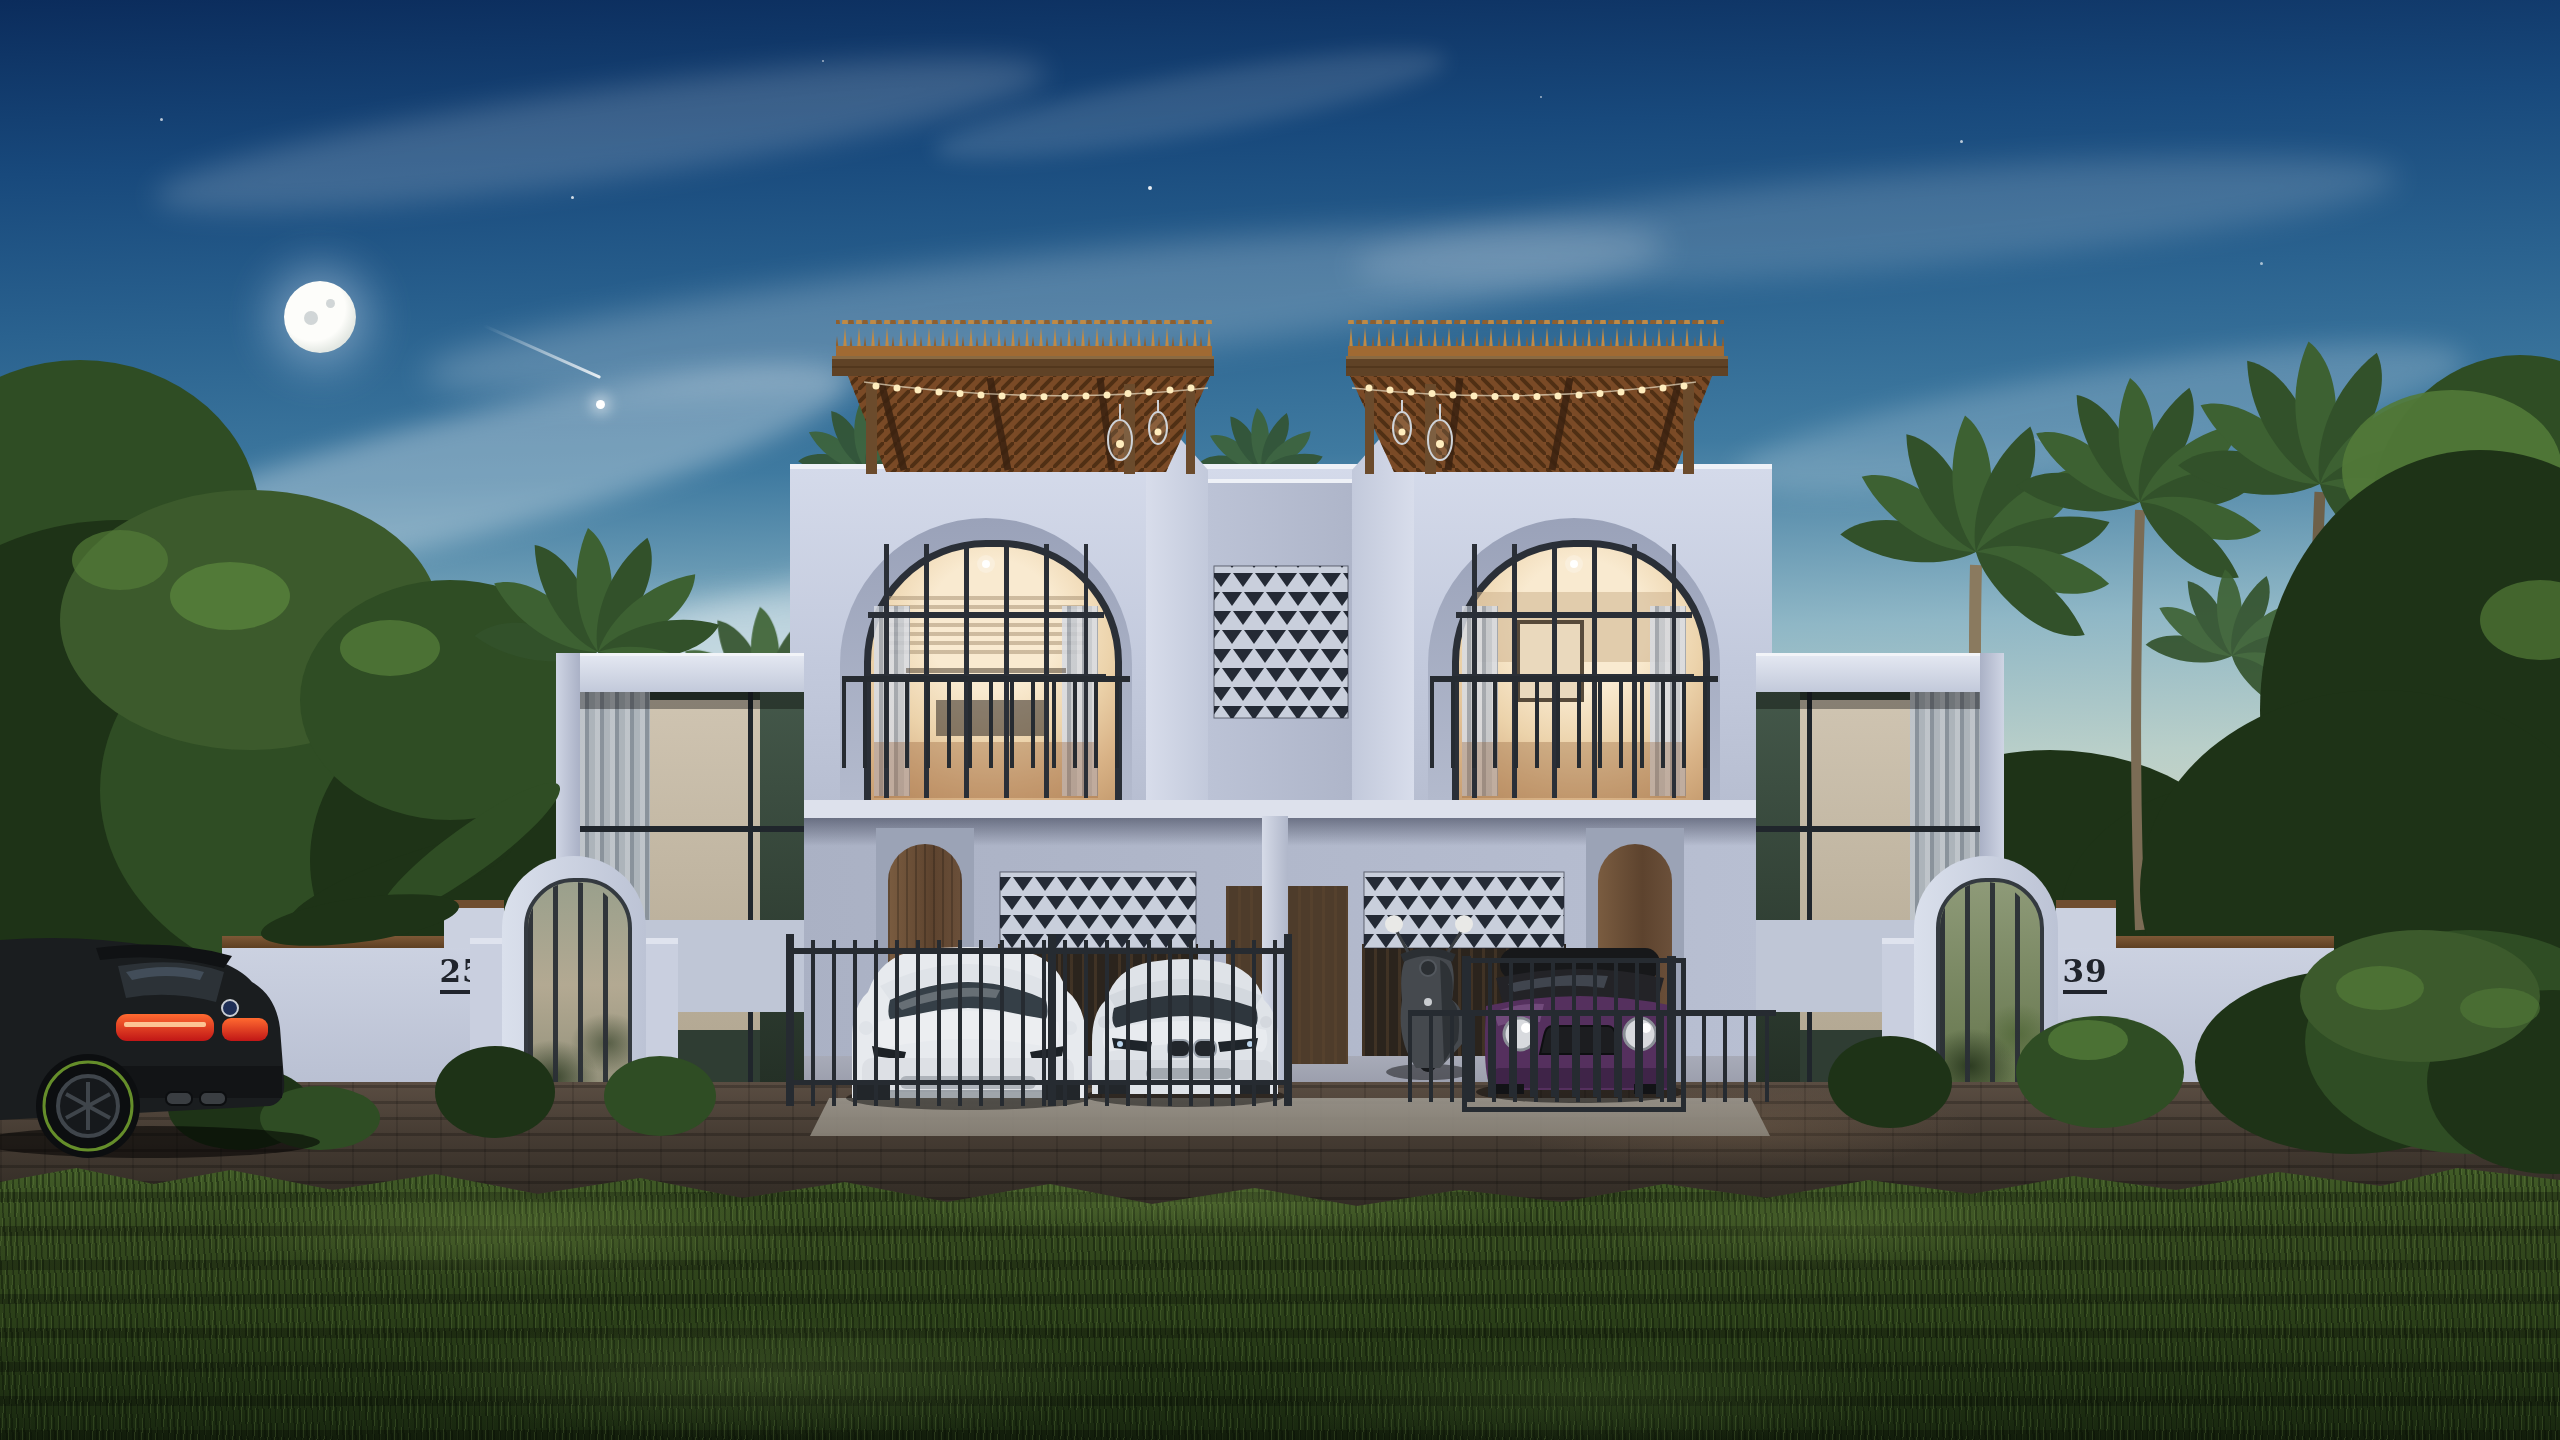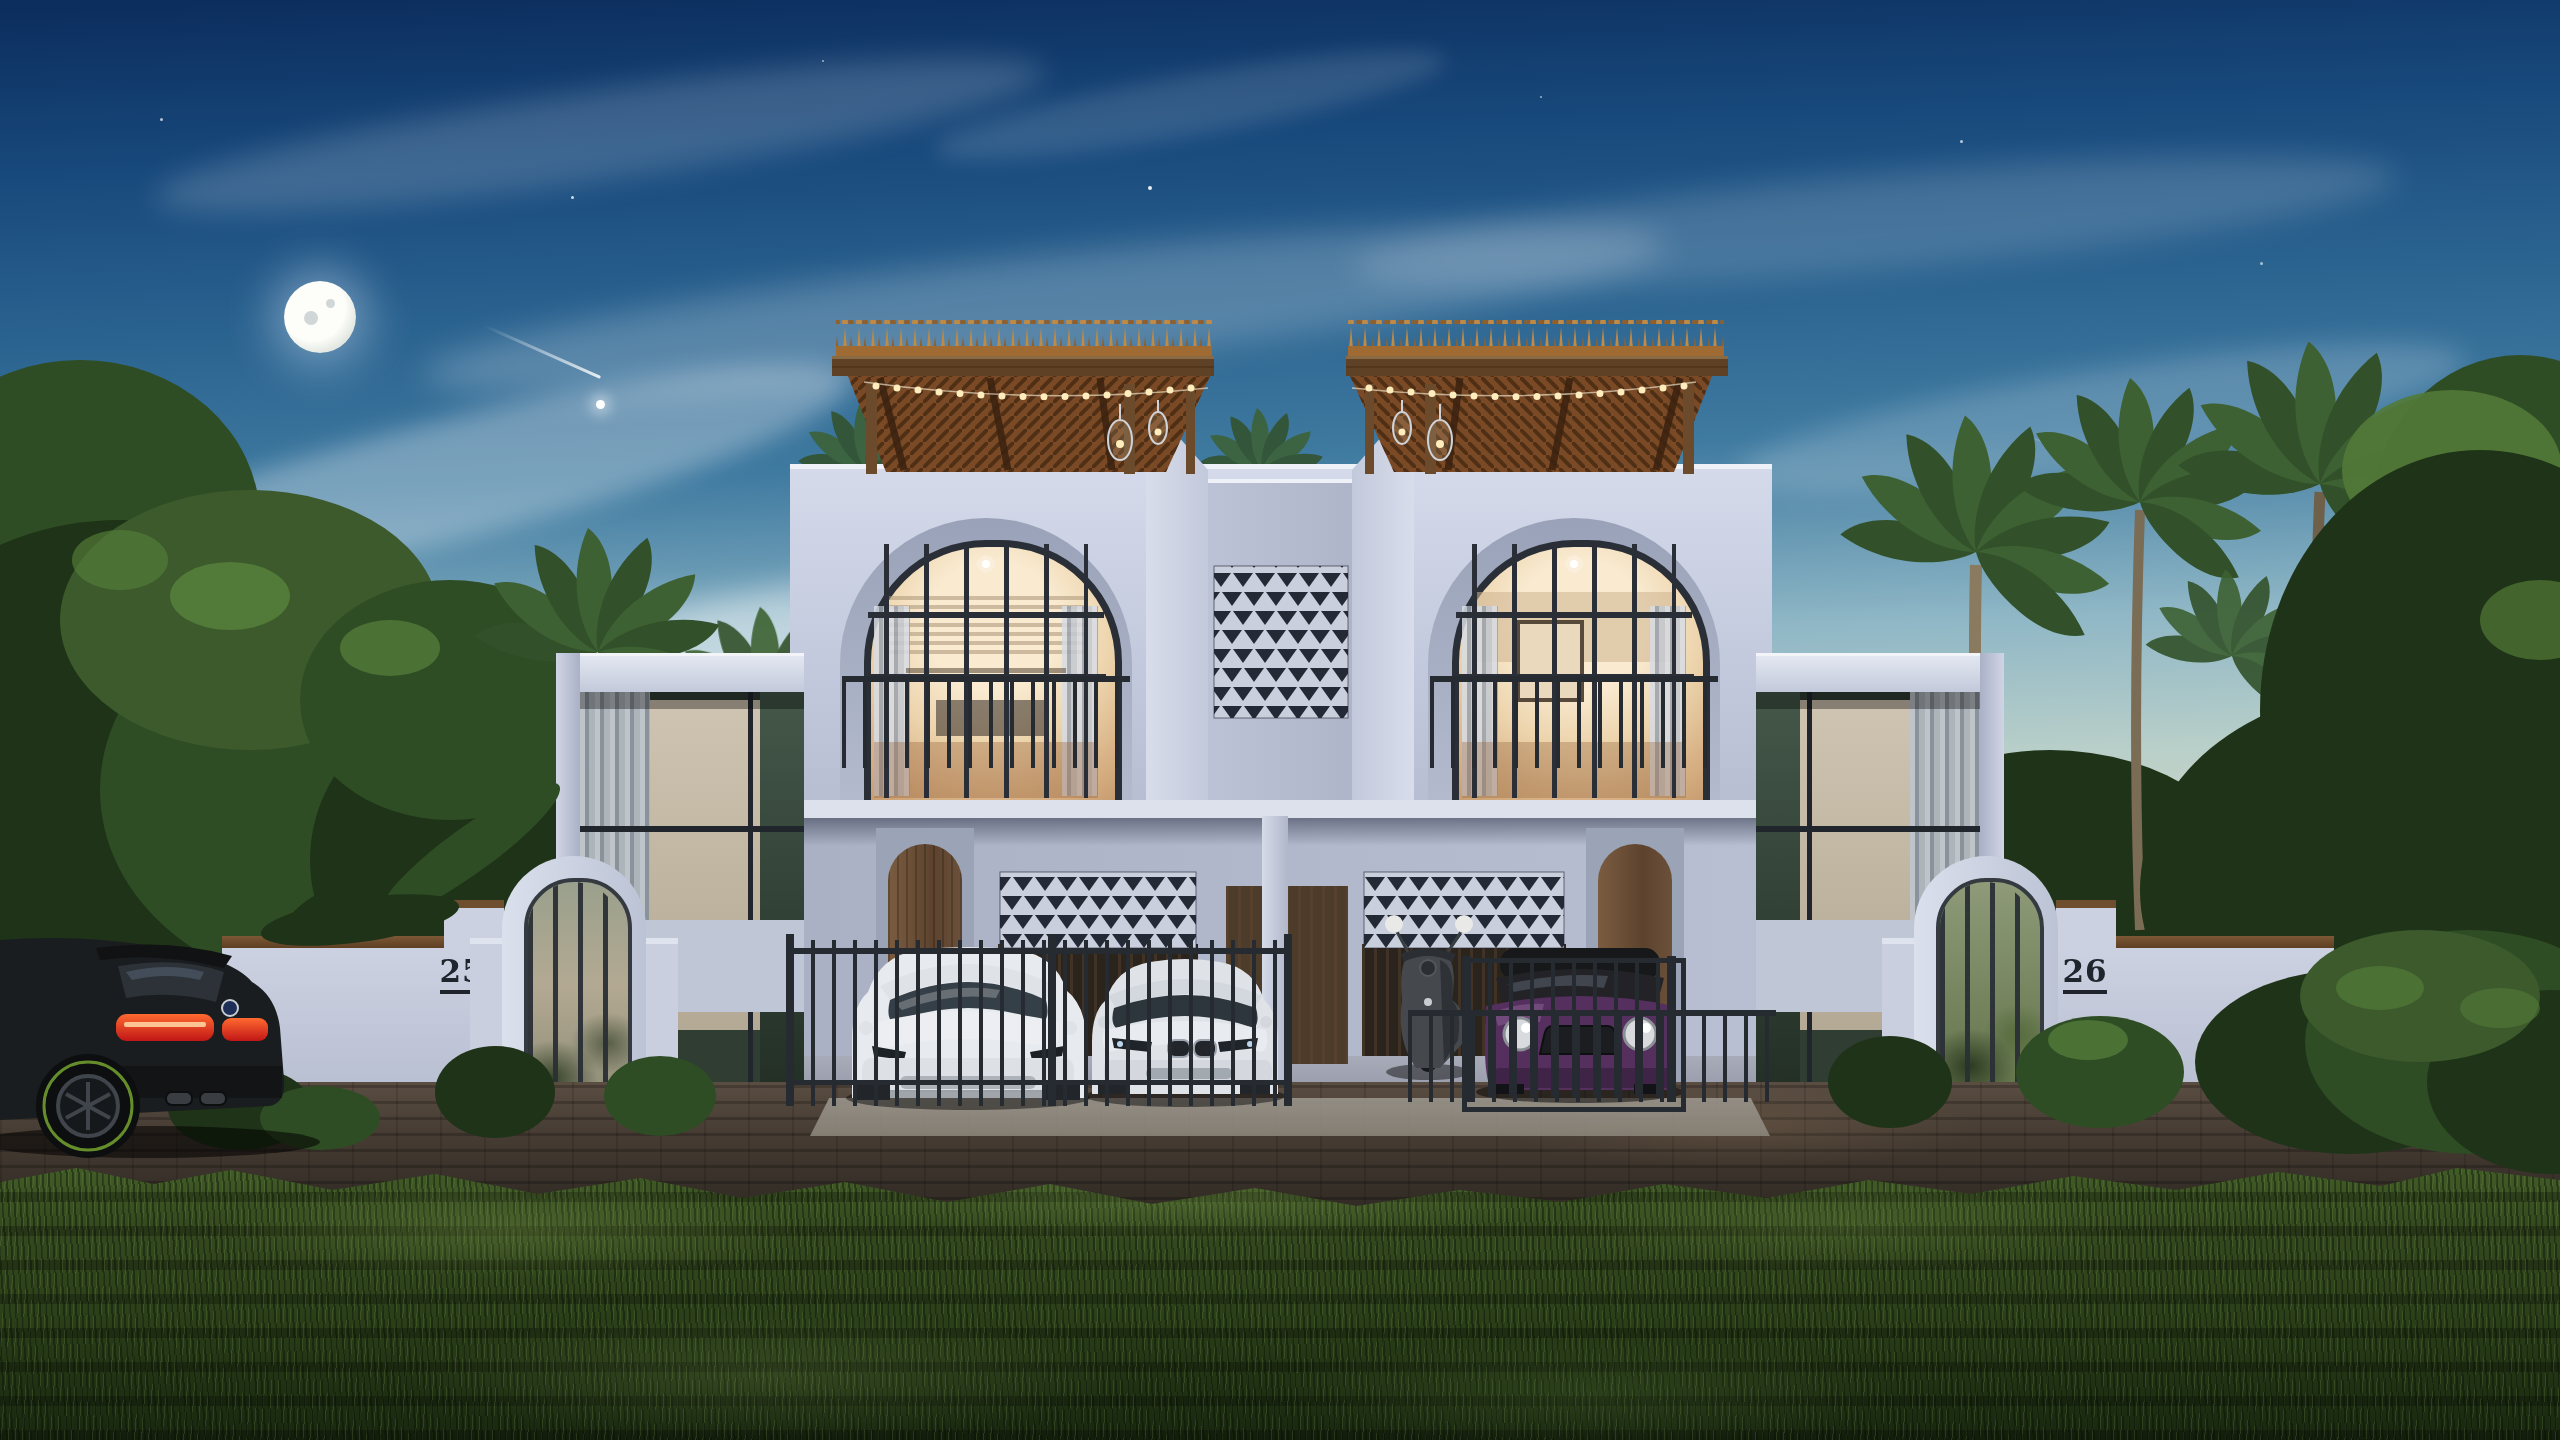--- a/index.html
+++ b/index.html
@@ -261,21 +261,21 @@
     <div class="abs" style="left:1756px;top:920px;width:164px;height:92px;background:#bfc6d6;"></div>
 
     <div class="abs" style="left:222px;top:936px;width:282px;height:172px;background:linear-gradient(180deg,#cdd3e2,#b6bdd0);"></div>
     <div class="abs cap" style="left:222px;top:936px;width:282px;height:12px;"></div>
     <div class="abs" style="left:444px;top:900px;width:60px;height:40px;background:#cbd1e0;border-top:8px solid #6f4e30;"></div>
     <div class="abs plaque" style="left:436px;top:954px;width:52px;height:34px;">25</div>
     <div class="abs plaqueLine" style="left:440px;top:990px;width:44px;height:4px;"></div>
     <div class="abs" style="left:2056px;top:936px;width:278px;height:172px;background:linear-gradient(180deg,#cdd3e2,#b6bdd0);"></div>
     <div class="abs cap" style="left:2056px;top:936px;width:278px;height:12px;"></div>
     <div class="abs" style="left:2056px;top:900px;width:60px;height:40px;background:#cbd1e0;border-top:8px solid #6f4e30;"></div>
-    <div class="abs plaque" style="left:2059px;top:954px;width:52px;height:34px;">26</div>
+    <div class="abs plaque" style="left:2059px;top:954px;width:52px;height:34px;">39</div>
     <div class="abs plaqueLine" style="left:2063px;top:990px;width:44px;height:4px;"></div>
 
     <div class="abs" style="left:470px;top:938px;width:34px;height:170px;background:#c9cfdf;border-top:6px solid #dfe3ee;"></div>
     <div class="abs" style="left:644px;top:938px;width:34px;height:170px;background:#c9cfdf;border-top:6px solid #dfe3ee;"></div>
     <div class="abs portal" style="left:502px;top:856px;width:144px;height:252px;"></div>
     <div class="abs portalOpen" style="left:524px;top:878px;width:100px;height:230px;background:radial-gradient(60px 50px at 25% 85%, rgba(35,50,25,.8), transparent 75%),radial-gradient(50px 40px at 80% 70%, rgba(40,55,30,.6), transparent 75%),linear-gradient(180deg,#9aa08c 0%,#b3a992 45%,#8a8a74 100%);"></div>
     <div class="abs gateBars" style="left:528px;top:882px;width:92px;height:226px;border-radius:46px 46px 0 0;"></div>
     <div class="abs" style="left:1882px;top:938px;width:34px;height:170px;background:#c9cfdf;border-top:6px solid #dfe3ee;"></div>
     <div class="abs portal" style="left:1914px;top:856px;width:144px;height:252px;"></div>
     <div class="abs portalOpen" style="left:1936px;top:878px;width:100px;height:230px;background:radial-gradient(60px 50px at 30% 80%, rgba(30,45,22,.8), transparent 75%),radial-gradient(46px 40px at 78% 66%, rgba(70,95,45,.6), transparent 75%),linear-gradient(180deg,#8e9a78,#5f7046);"></div>

